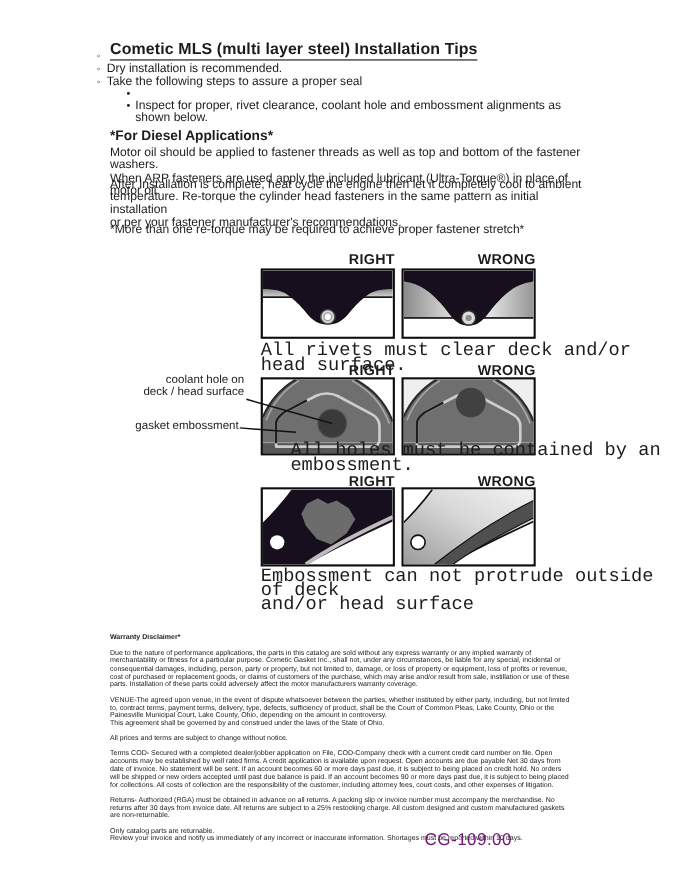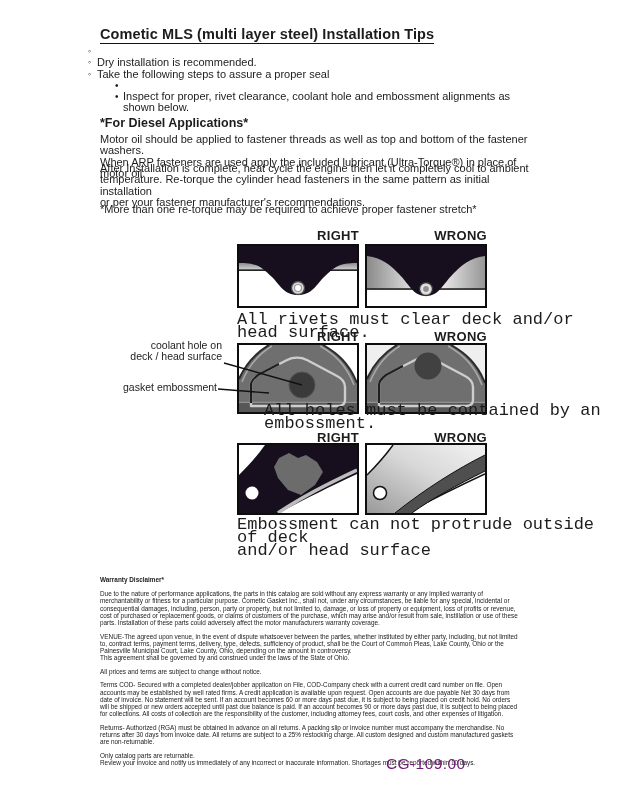--- a/index.html
+++ b/index.html
@@ -20,21 +20,21 @@
   .ann{font-size:10.5px;line-height:11px;text-align:right;}
   .legal{font-size:6.4px;line-height:7.2px;color:#222;width:418px;}
   .legal p{margin:0 0 6.4px 0;}
   .legal-head{font-weight:bold;margin-bottom:7px;}
   .pagenum{font-size:15.5px;letter-spacing:.4px;color:#701a75;}
   svg{display:block;}
 </style>
 </head>
 <body>
 
-<div class="abs" style="left:100px;top:25px;">
+<div class="abs" style="left:100px;top:36px;">
   <span class="title">Cometic MLS (multi layer steel) Installation Tips</span>
 </div>
 
 <div class="abs bullets body-txt">
   <div class="b-row">
       <span class="b-mark">◦</span>
     </div>
   <div class="b-row">
       <span class="b-mark">◦</span>
       <span>Dry installation is recommended.</span>

